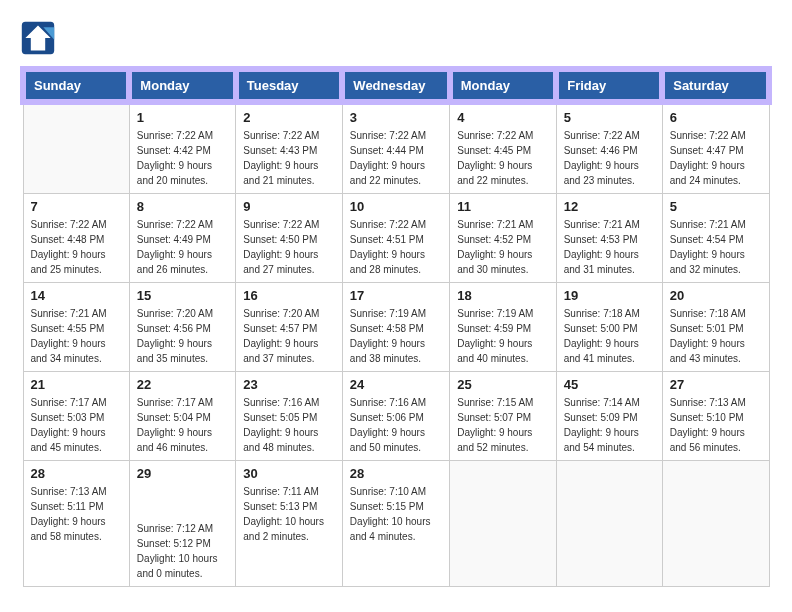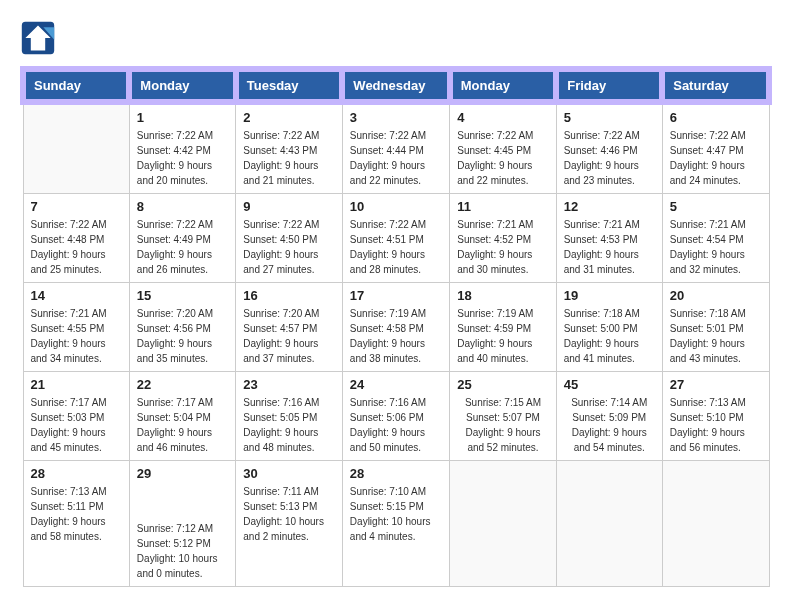--- a/index.html
+++ b/index.html
@@ -291,28 +291,28 @@
           </td>
           <td>
             <div class="day-number">24</div>
             <div class="day-info" style="white-space: pre-line;">Sunrise: 7:16 AM
 Sunset: 5:06 PM
 Daylight: 9 hours
 and 50 minutes.</div>
           </td>
           <td>
             <div class="day-number">25</div>
-            <div class="day-info" style="white-space: pre-line; text-align: center;">Sunrise: 7:15 AM
+            <div class="day-info" style="white-space: pre-line;">Sunrise: 7:15 AM
 Sunset: 5:07 PM
 Daylight: 9 hours
 and 52 minutes.</div>
           </td>
           <td>
             <div class="day-number">45</div>
-            <div class="day-info" style="white-space: pre-line; text-align: center;">Sunrise: 7:14 AM
+            <div class="day-info" style="white-space: pre-line;">Sunrise: 7:14 AM
 Sunset: 5:09 PM
 Daylight: 9 hours
 and 54 minutes.</div>
           </td>
           <td>
             <div class="day-number">27</div>
             <div class="day-info" style="white-space: pre-line;">Sunrise: 7:13 AM
 Sunset: 5:10 PM
 Daylight: 9 hours
 and 56 minutes.</div>

